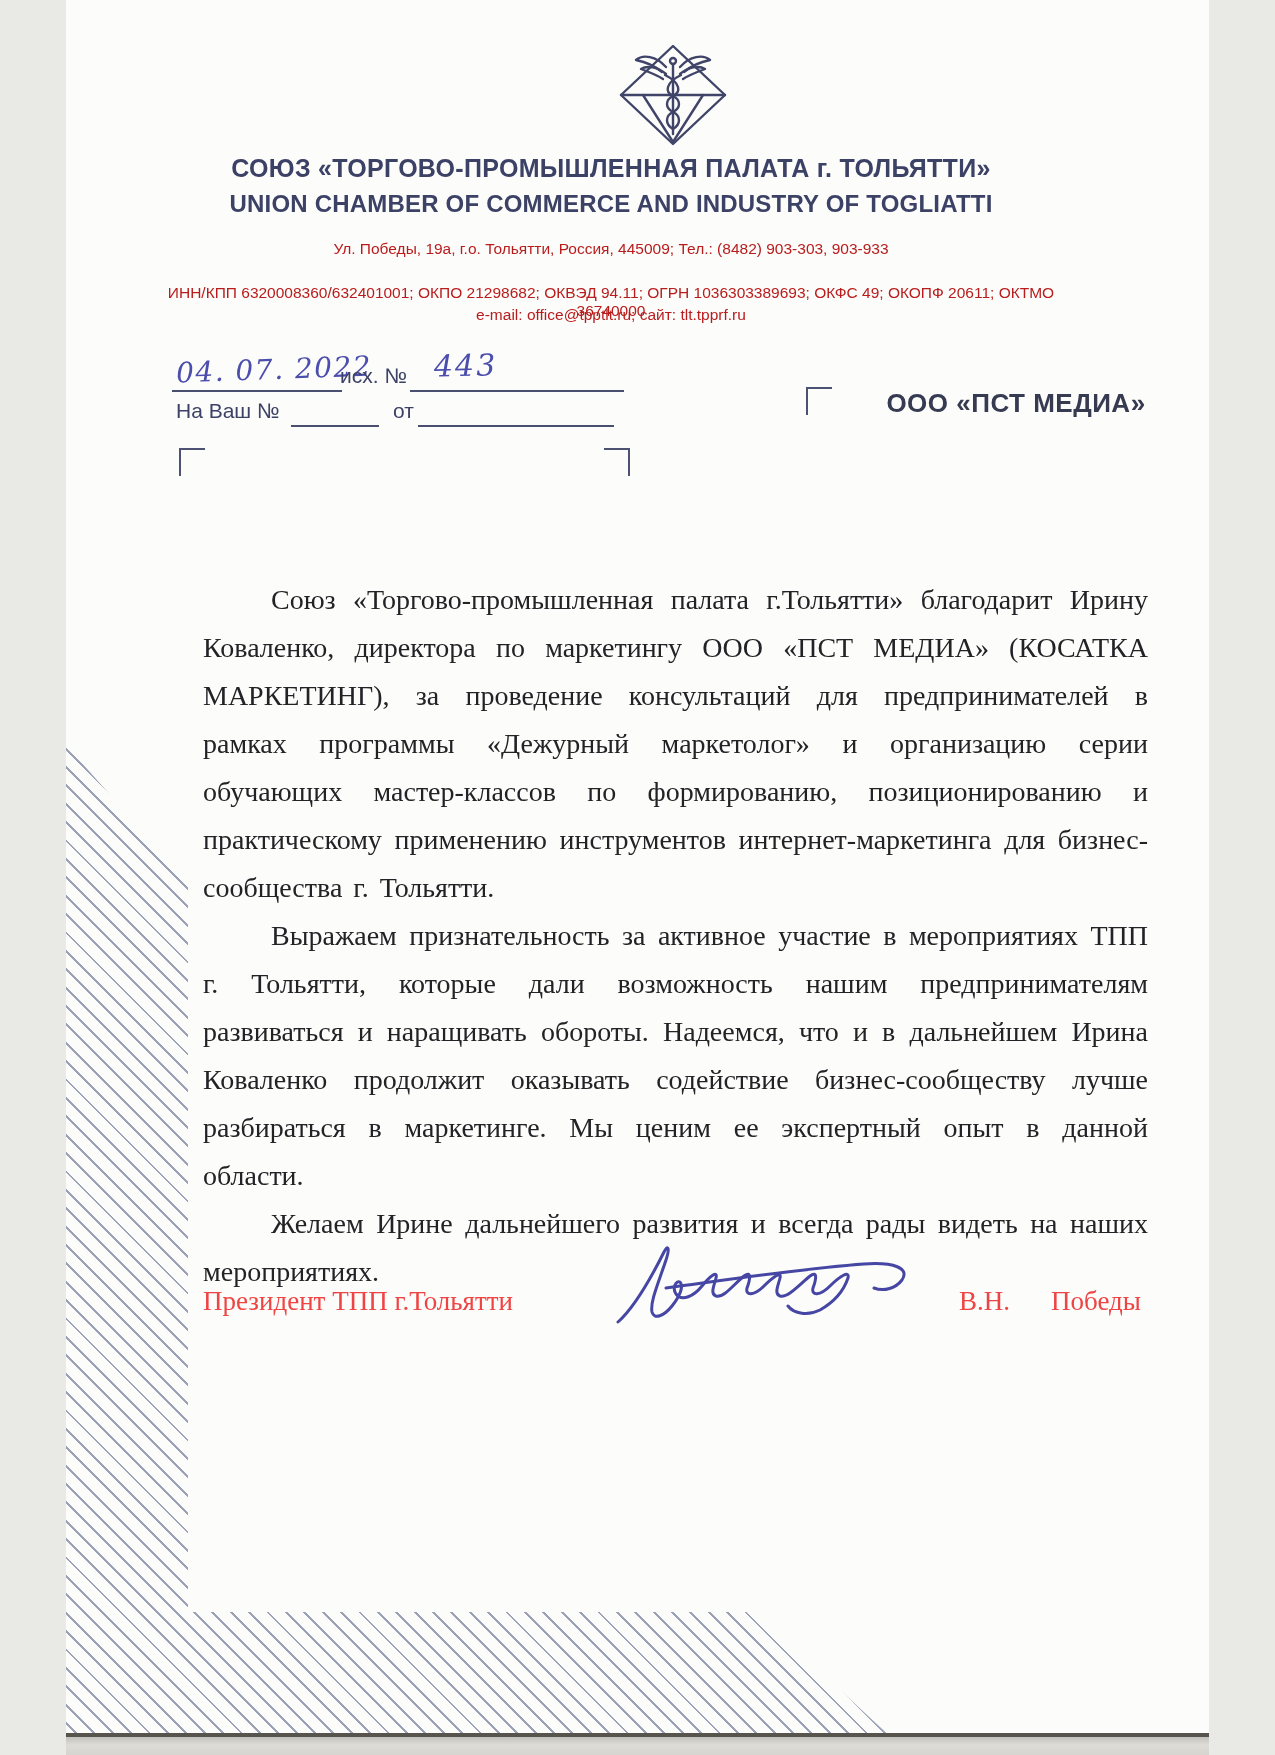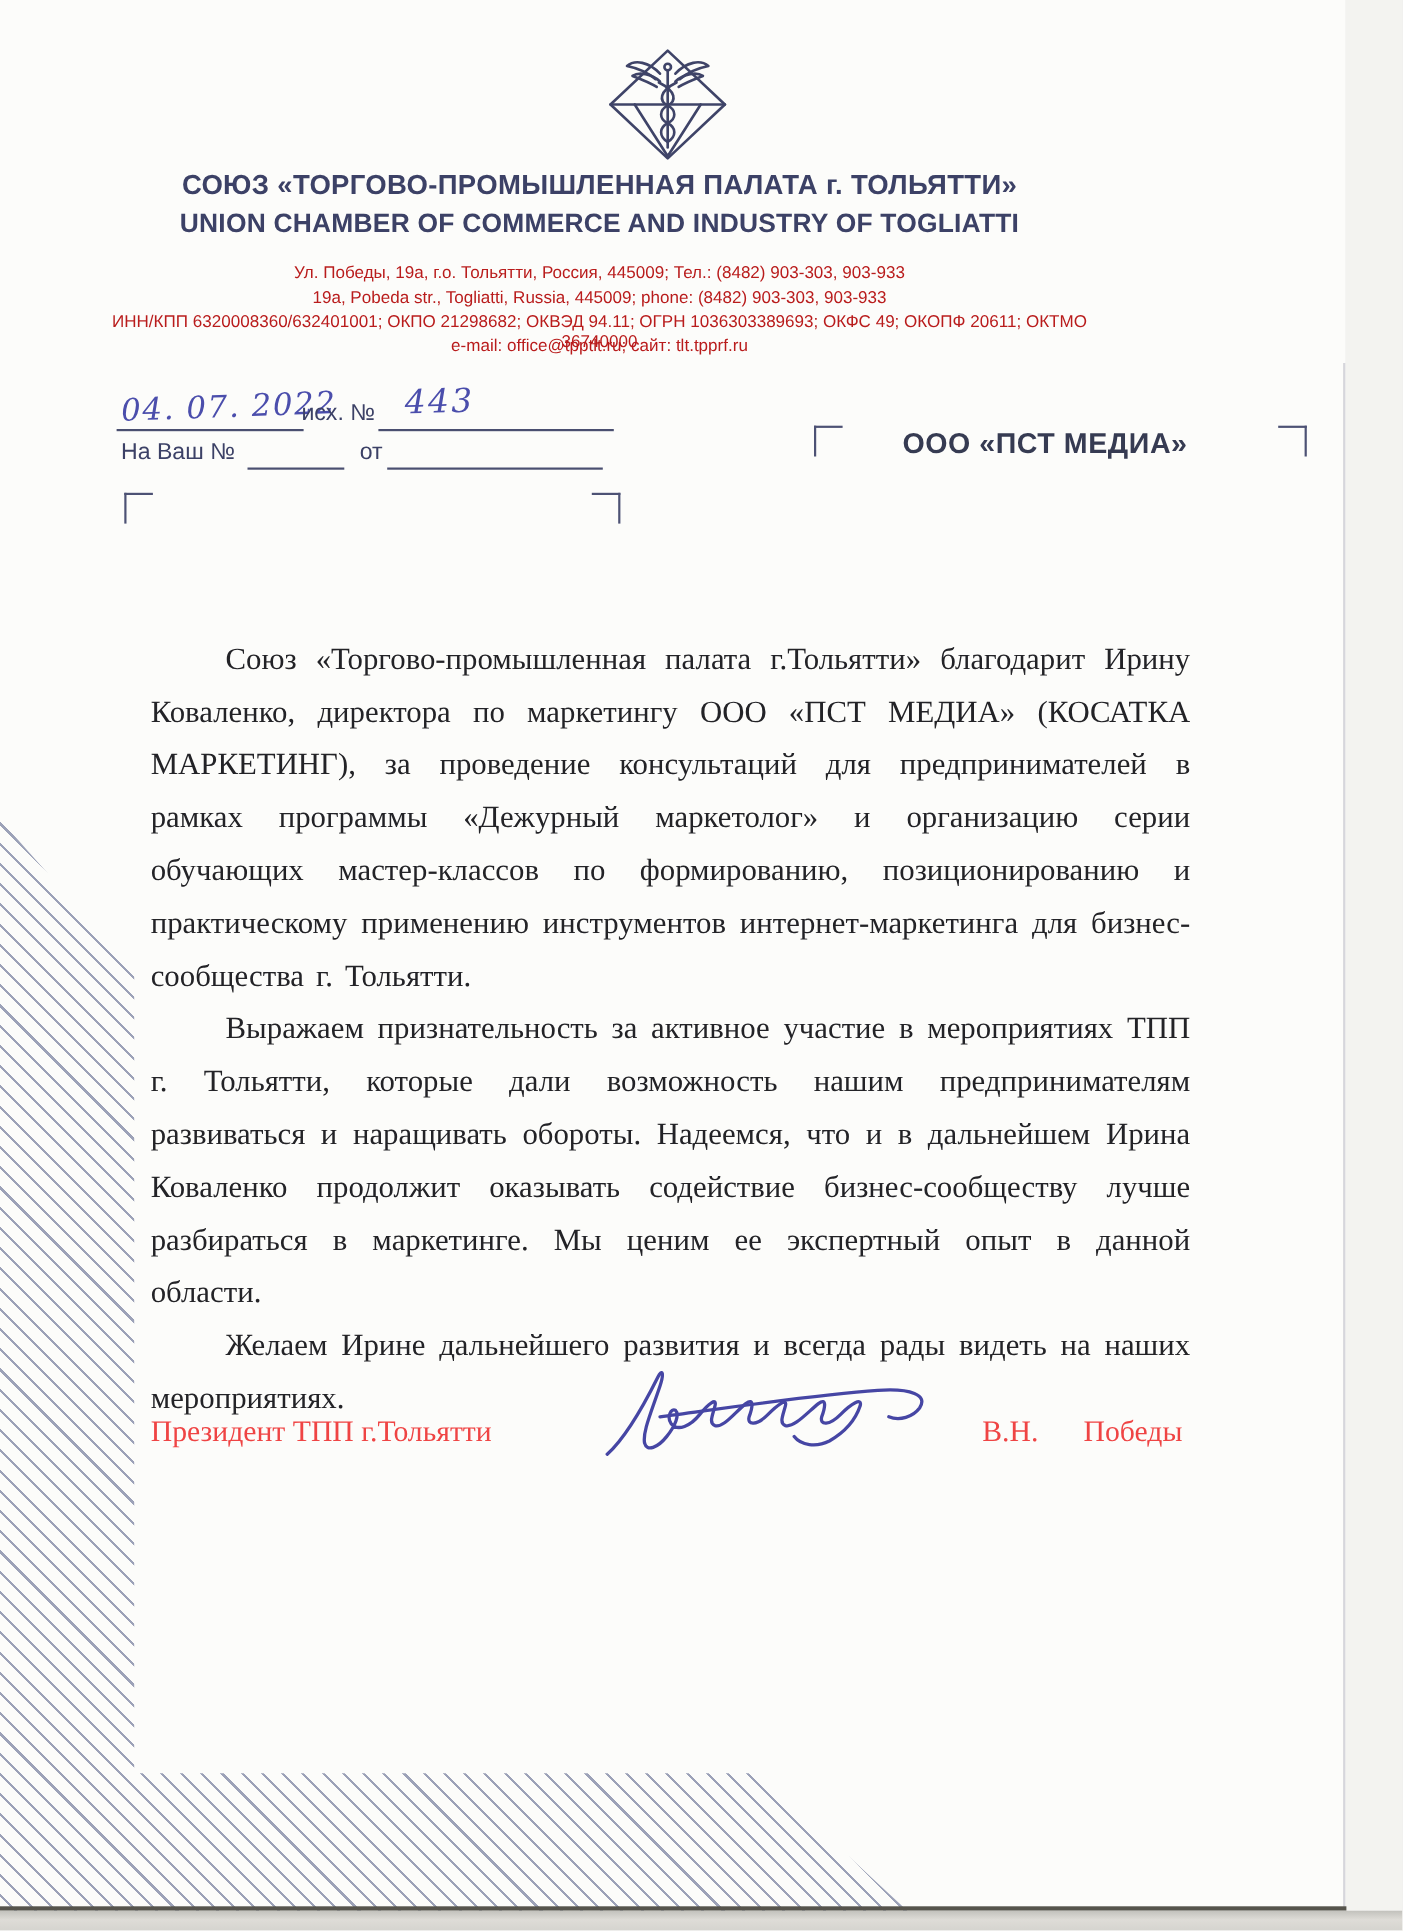--- a/index.html
+++ b/index.html
@@ -1,17 +1,17 @@
 <!DOCTYPE html>
 <html><head>
 <meta charset="utf-8">
 <style>
   html,body { margin:0; padding:0; background:#e9e9e6; }
   .page {
-    position:relative; width:1275px; height:1755px; margin:0 auto;
+    position:relative; width:1143px; height:1755px; margin:0 auto;
     background:#fcfcfa; overflow:hidden;
     font-family:"Liberation Sans", sans-serif;
   }
   
   .logo { position:absolute; left:552px; top:44px; width:110px; height:102px; }
   .hdr-center { position:absolute; left:95px; width:900px; text-align:center; color:#3c4166; }
   .org-ru { top:154px; font-size:25px; font-weight:bold; letter-spacing:.3px; }
   .org-en { top:190px; font-size:24px; font-weight:bold; letter-spacing:.2px;text-align:center; }
   .addr   { color:#b91c1c; font-size:15.5px; }
   .addr-1 { top:240px; } .addr-2 { top:262px; } .addr-3 { top:284px; } .addr-4 { top:306px; }
@@ -93,21 +93,20 @@
       <circle cx="55" cy="17" r="3"></circle>
       <path d="M55 20 V90"></path>
       <path d="M47 31 C63 39 63 48 55 52 C47 56 47 64 55 68 C63 72 63 80 55 85"></path>
       <path d="M63 31 C47 39 47 48 55 52 C63 56 63 64 55 68 C47 72 47 80 55 85"></path>
     </svg>
   </div>
 
   <div class="hdr-center org-ru">СОЮЗ «ТОРГОВО-ПРОМЫШЛЕННАЯ ПАЛАТА г. ТОЛЬЯТТИ»</div>
   <div class="hdr-center org-en">UNION CHAMBER OF COMMERCE AND INDUSTRY OF TOGLIATTI</div>
   <div class="hdr-center addr addr-1">Ул. Победы, 19а, г.о. Тольятти, Россия, 445009; Тел.: (8482) 903-303, 903-933</div>
-  <div class="hdr-center addr addr-2">19a, Pobeda str., Togliatti, Russia, 445009; phone: (8482) 903-303, 903-933</div>
   <div class="hdr-center addr addr-3">ИНН/КПП 6320008360/632401001; ОКПО 21298682; ОКВЭД 94.11; ОГРН 1036303389693; ОКФС 49; ОКОПФ 20611; ОКТМО 36740000</div>
   <div class="hdr-center addr addr-4">e-mail: office@tpptlt.ru; сайт: tlt.tpprf.ru</div>
 
   <div class="hw hw-date">04. 07. 2022</div>
   <div class="ref-label lbl-isx">исх. №</div>
   <div class="hw hw-num">443</div>
   <div class="uline u1"></div>
   <div class="uline u2"></div>
   <div class="ref-label lbl-navash">На Ваш №</div>
   <div class="uline u3"></div>

